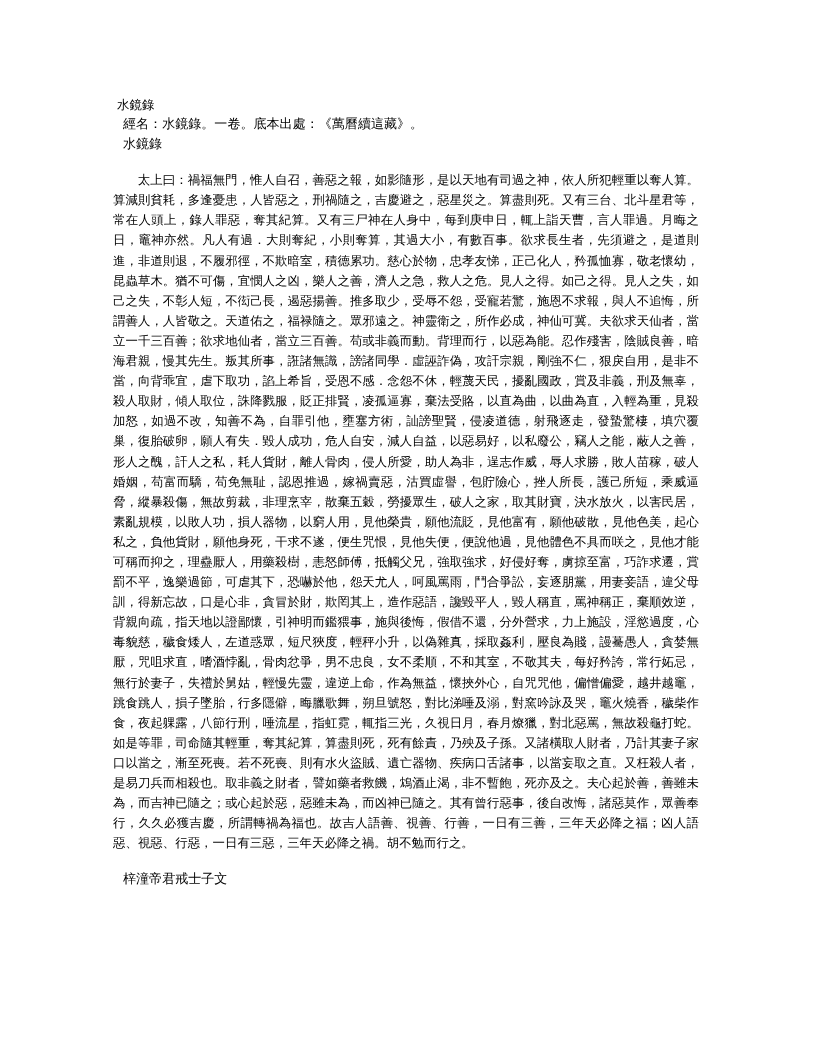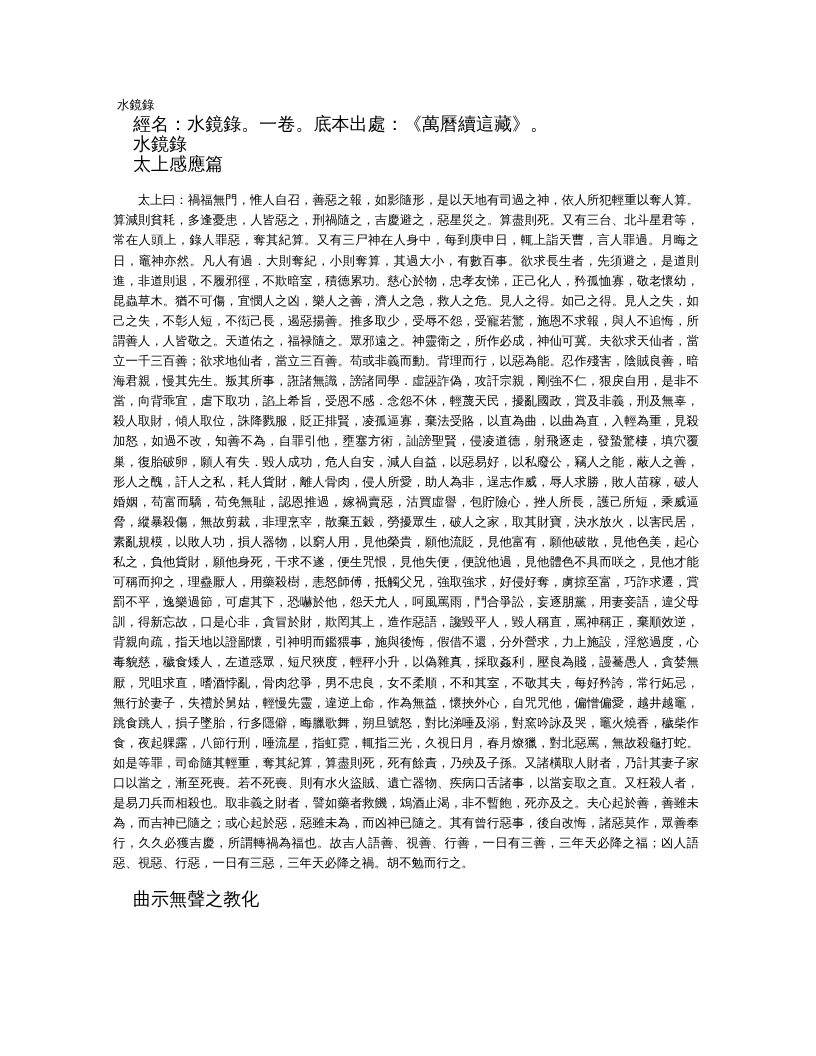--- a/index.html
+++ b/index.html
@@ -36,42 +36,41 @@
     line-height: 20.1px;
     margin: 16px;
     text-align: justify;
     text-justify: inter-ideograph;
     text-indent: 2em;
     letter-spacing: 0.05px;
     word-break: break-all;
     overflow-wrap: anywhere;
   }
   .section-head {
-    font-size: 18px;
+    font-size: 13px;
     line-height: 20.1px;
     margin: 0;
     text-indent: 2em;
     letter-spacing: 0.05px;
   }
   .blockwrap { margin: 0; padding: 0; }
 </style>
 </head>
 <body>
 
 <div class="page">
 
   <div class="doc-title">水鏡錄</div>
 
   <div class="blockwrap">
     <p class="section-head">經名：水鏡錄。一卷。底本出處：《萬曆續這藏》。</p>
     <p class="section-head">水鏡錄</p>
   </div>
 
   <div class="blockwrap">
-    <p class="section-head">太上感應篇</p>
     <p class="para">太上曰：禍福無門，惟人自召，善惡之報，如影隨形，是以天地有司過之神，依人所犯輕重以奪人算。算減則貧耗，多逢憂患，人皆惡之，刑禍隨之，吉慶避之，惡星災之。算盡則死。又有三台、北斗星君等，常在人頭上，錄人罪惡，奪其紀算。又有三尸神在人身中，每到庚申日，輒上詣天曹，言人罪過。月晦之日，竈神亦然。凡人有過．大則奪紀，小則奪算，其過大小，有數百事。欲求長生者，先須避之，是道則進，非道則退，不履邪徑，不欺暗室，積德累功。慈心於物，忠孝友悌，正己化人，矜孤恤寡，敬老懷幼，昆蟲草木。猶不可傷，宜憫人之凶，樂人之善，濟人之急，救人之危。見人之得。如己之得。見人之失，如己之失，不彰人短，不衒己長，遏惡揚善。推多取少，受辱不怨，受寵若驚，施恩不求報，與人不追悔，所謂善人，人皆敬之。天道佑之，福禄隨之。眾邪遠之。神靈衛之，所作必成，神仙可冀。夫欲求天仙者，當立一千三百善；欲求地仙者，當立三百善。苟或非義而動。背理而行，以惡為能。忍作殘害，陰賊良善，暗海君親，慢其先生。叛其所事，誑諸無識，謗諸同學．虛誣詐偽，攻訐宗親，剛強不仁，狠戾自用，是非不當，向背乖宜，虐下取功，諂上希旨，受恩不感．念怨不休，輕蔑天民，擾亂國政，賞及非義，刑及無辜，殺人取財，傾人取位，誅降戮服，貶正排賢，凌孤逼寡，棄法受賂，以直為曲，以曲為直，入輕為重，見殺加怒，如過不改，知善不為，自罪引他，壅塞方術，訕謗聖賢，侵凌道德，射飛逐走，發蟄驚棲，填穴覆巢，復胎破卵，願人有失．毀人成功，危人自安，減人自益，以惡易好，以私廢公，竊人之能，蔽人之善，形人之醜，訐人之私，耗人貨財，離人骨肉，侵人所愛，助人為非，逞志作威，辱人求勝，敗人苗稼，破人婚姻，苟富而驕，苟免無耻，認恩推過，嫁禍賣惡，沽買虛譽，包貯險心，挫人所長，護己所短，乘威逼脅，縱暴殺傷，無故剪裁，非理烹宰，散棄五穀，勞擾眾生，破人之家，取其財寶，決水放火，以害民居，素亂規模，以敗人功，損人器物，以窮人用，見他榮貴，願他流貶，見他富有，願他破散，見他色美，起心私之，負他貨財，願他身死，干求不遂，便生咒恨，見他失便，便說他過，見他體色不具而咲之，見他才能可稱而抑之，理蠱厭人，用藥殺樹，恚怒師傅，抵觸父兄，強取強求，好侵好奪，虜掠至富，巧詐求遷，賞罰不平，逸樂過節，可虐其下，恐嚇於他，怨天尤人，呵風罵雨，鬥合爭訟，妄逐朋黨，用妻妾語，違父母訓，得新忘故，口是心非，貪冒於財，欺罔其上，造作惡語，讒毀平人，毀人稱直，罵神稱正，棄順效逆，背親向疏，指天地以證鄙懷，引神明而鑑猥事，施與後悔，假借不還，分外營求，力上施設，淫慾過度，心毒貌慈，穢食矮人，左道惑眾，短尺狹度，輕秤小升，以偽雜真，採取姦利，壓良為賤，謾驀愚人，貪婪無厭，咒咀求直，嗜酒悖亂，骨肉忿爭，男不忠良，女不柔順，不和其室，不敬其夫，每好矜誇，常行妬忌，無行於妻子，失禮於舅姑，輕慢先靈，違逆上命，作為無益，懷挾外心，自咒咒他，偏憎偏愛，越井越竈，跳食跳人，損子墜胎，行多隱僻，晦臘歌舞，朔旦號怒，對比涕唾及溺，對窯吟詠及哭，竈火燒香，穢柴作食，夜起躶露，八節行刑，唾流星，指虹霓，輒指三光，久視日月，春月燎獵，對北惡罵，無故殺龜打蛇。如是等罪，司命隨其輕重，奪其紀算，算盡則死，死有餘責，乃殃及子孫。又諸橫取人財者，乃計其妻子家口以當之，漸至死喪。若不死喪、則有水火盜賊、遺亡器物、疾病口舌諸事，以當妄取之直。又枉殺人者，是易刀兵而相殺也。取非義之財者，譬如藥者救饑，鴆酒止渴，非不暫飽，死亦及之。夫心起於善，善雖未為，而吉神已隨之；或心起於惡，惡雖未為，而凶神已隨之。其有曾行惡事，後自改悔，諸惡莫作，眾善奉行，久久必獲吉慶，所謂轉禍為福也。故吉人語善、視善、行善，一日有三善，三年天必降之福；凶人語惡、視惡、行惡，一日有三惡，三年天必降之禍。胡不勉而行之。</p>
   </div>
 
   <div class="blockwrap">
-    <p class="section-head">曲示無聲之教化</p>
+    <p class="section-head">梓潼帝君戒士子文</p>
   </div>
 
 </div>
 
 </body></html>

